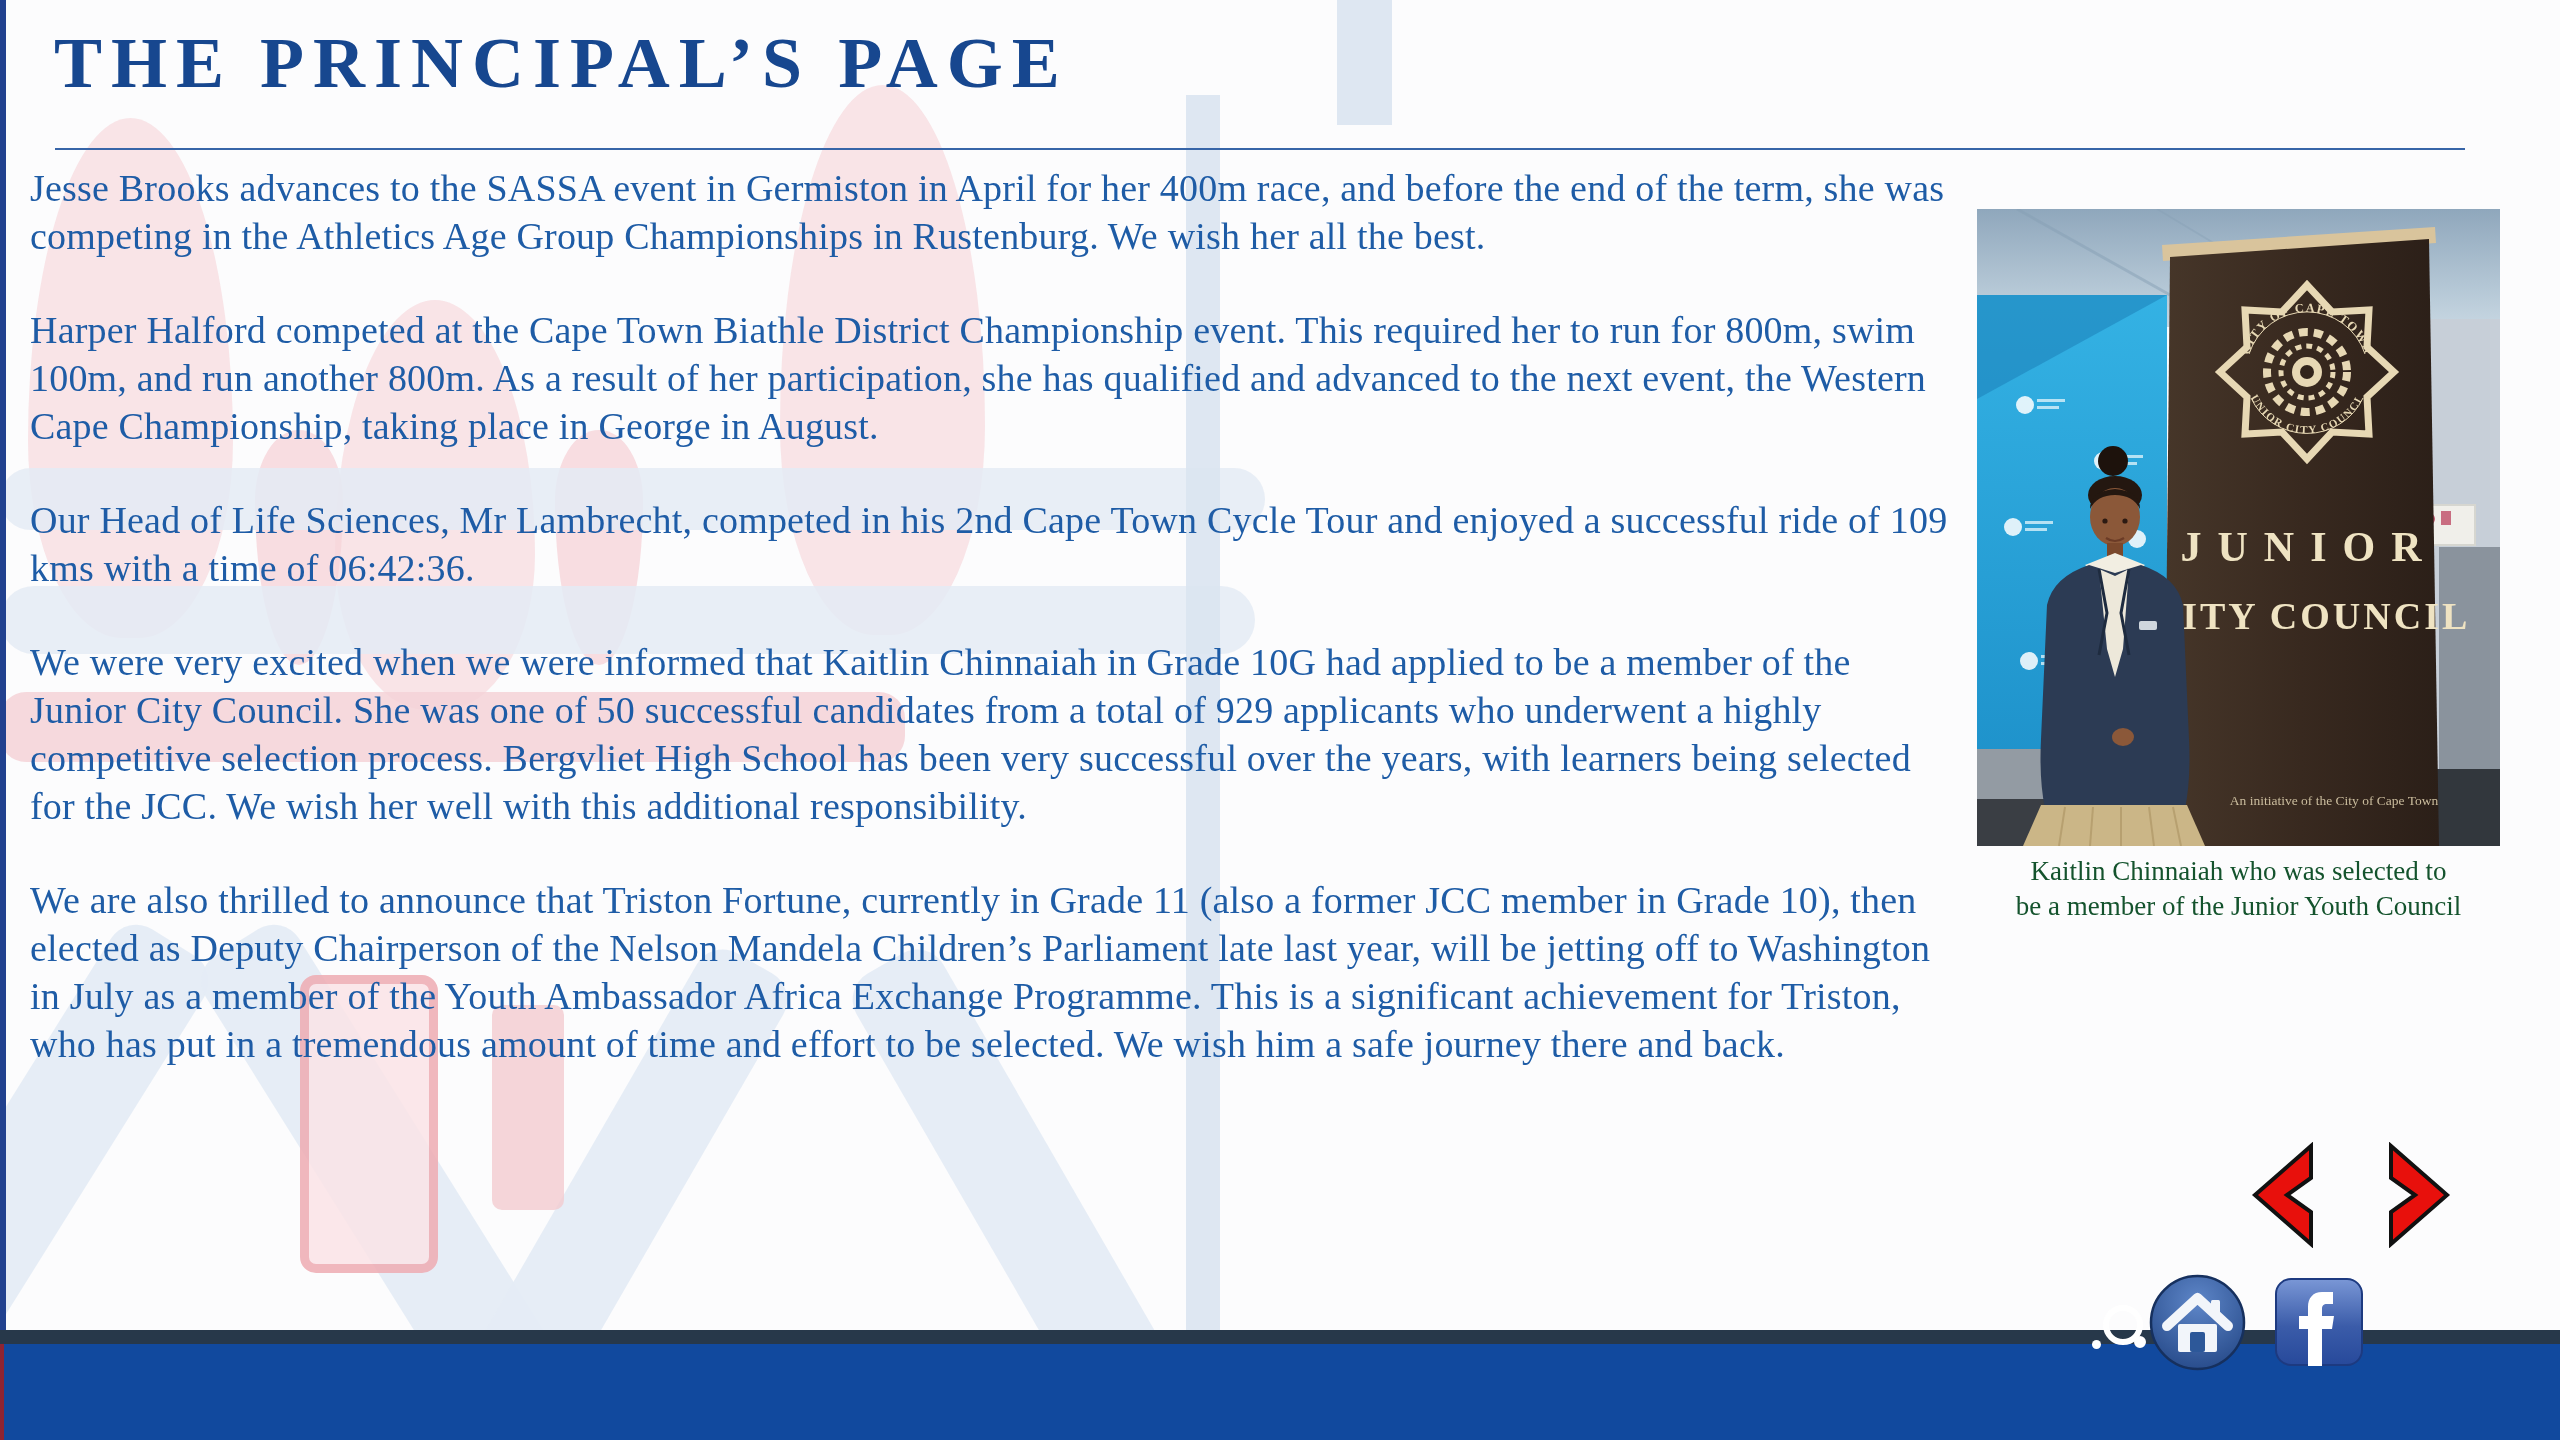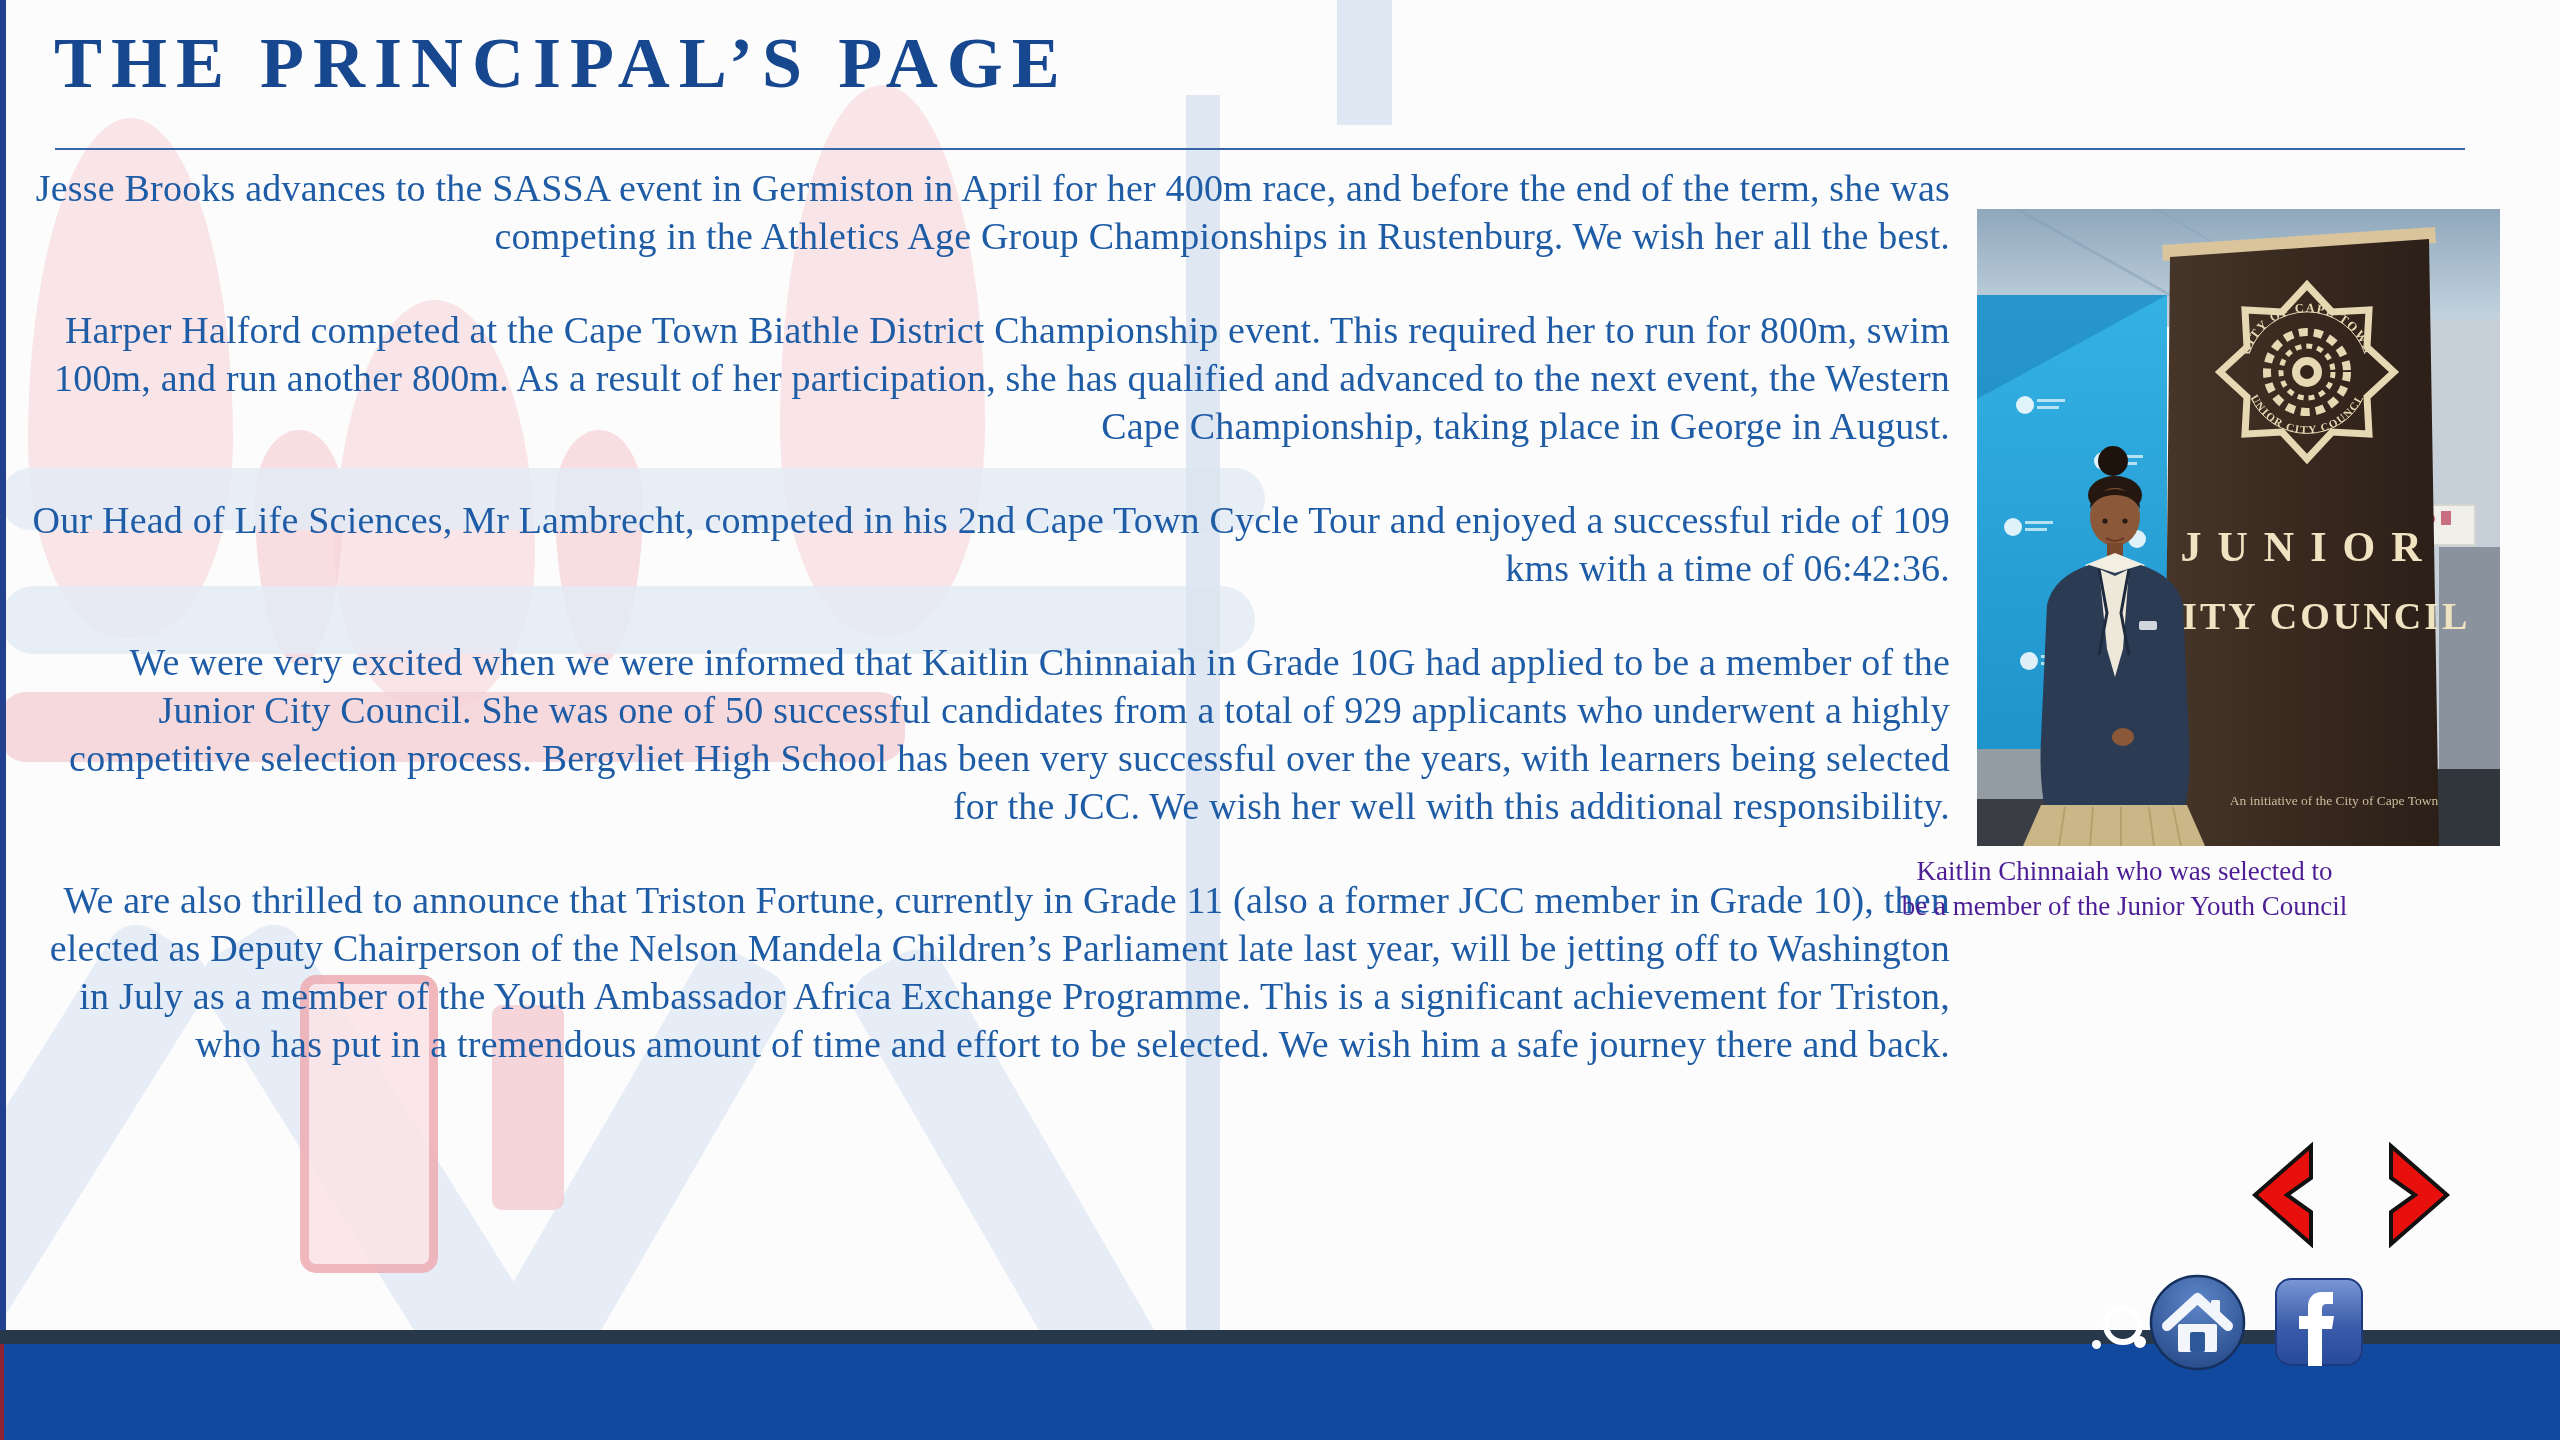--- a/index.html
+++ b/index.html
@@ -22,28 +22,28 @@
   
   .page-title{
     position:absolute;left:54px;top:22px;z-index:1;margin:0;
     font-size:72px;font-weight:700;letter-spacing:9px;color:#17478F;
   }
   .title-rule{position:absolute;left:55px;top:148px;width:2410px;height:2px;background:#3765A8;z-index:1;}
   
   .article{position:absolute;left:30px;top:164px;width:1920px;z-index:1;}
   .article p{
     margin:0 0 46px 0;font-size:38px;line-height:48px;color:#1E5CA6;
-    font-weight:500;letter-spacing:.2px;text-align:right;
+    font-weight:500;letter-spacing:.2px;
   }
   
   .photo{position:absolute;left:1977px;top:209px;width:523px;height:637px;margin:0;z-index:1;}
   .photo svg{display:block;width:523px;height:637px;}
   .photo-caption{
-    position:absolute;left:1863px;top:854px;width:523px;z-index:1;
-    text-align:center;font-size:27px;line-height:35px;color:#4c1d95;font-weight:500;
+    position:absolute;left:1977px;top:854px;width:523px;z-index:1;
+    text-align:center;font-size:27px;line-height:35px;color:#14532d;font-weight:500;
   }
   
   .pager{position:absolute;left:2245px;top:1142px;width:212px;height:106px;z-index:2;display:flex;justify-content:space-between;}
   .pager button{background:none;border:none;padding:0;cursor:pointer;width:72px;height:106px;}
   .pager svg{display:block;width:72px;height:106px;}
   
   .social{position:absolute;left:2120px;top:1274px;width:330px;height:96px;z-index:3;display:flex;align-items:center;gap:29px;}
   .social button{background:none;border:none;padding:0;cursor:pointer;display:block;}
   .ig{
     width:89px;height:89px;border-radius:22px;position:relative;

